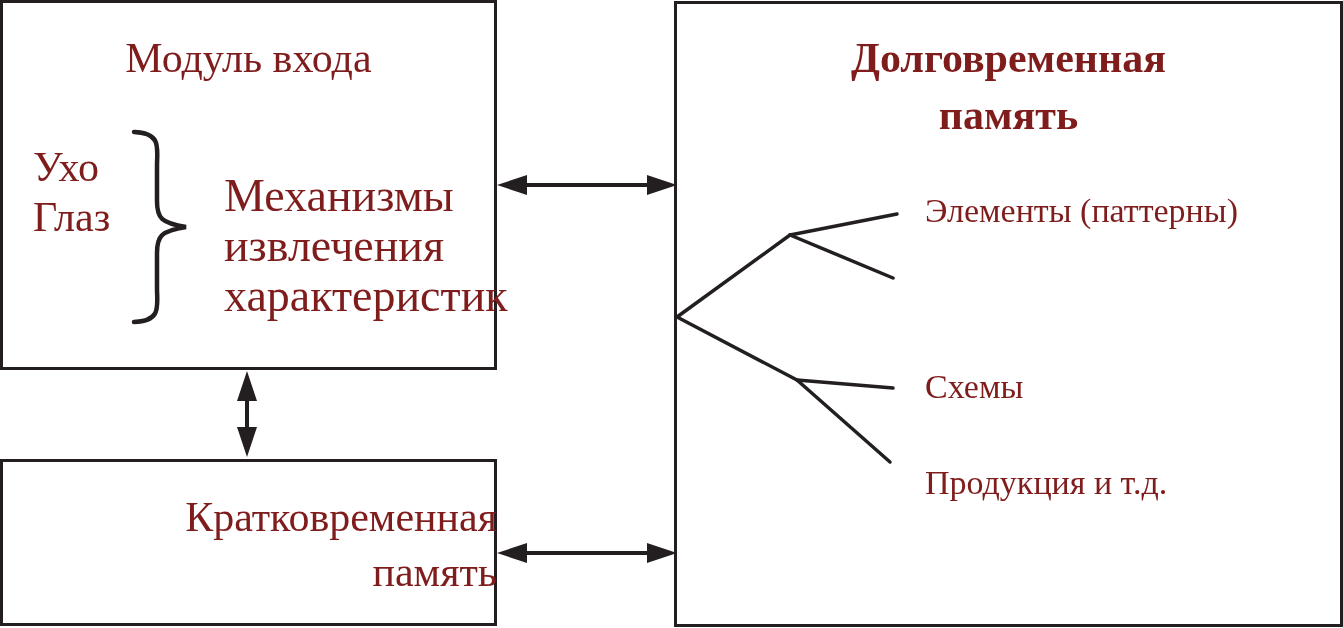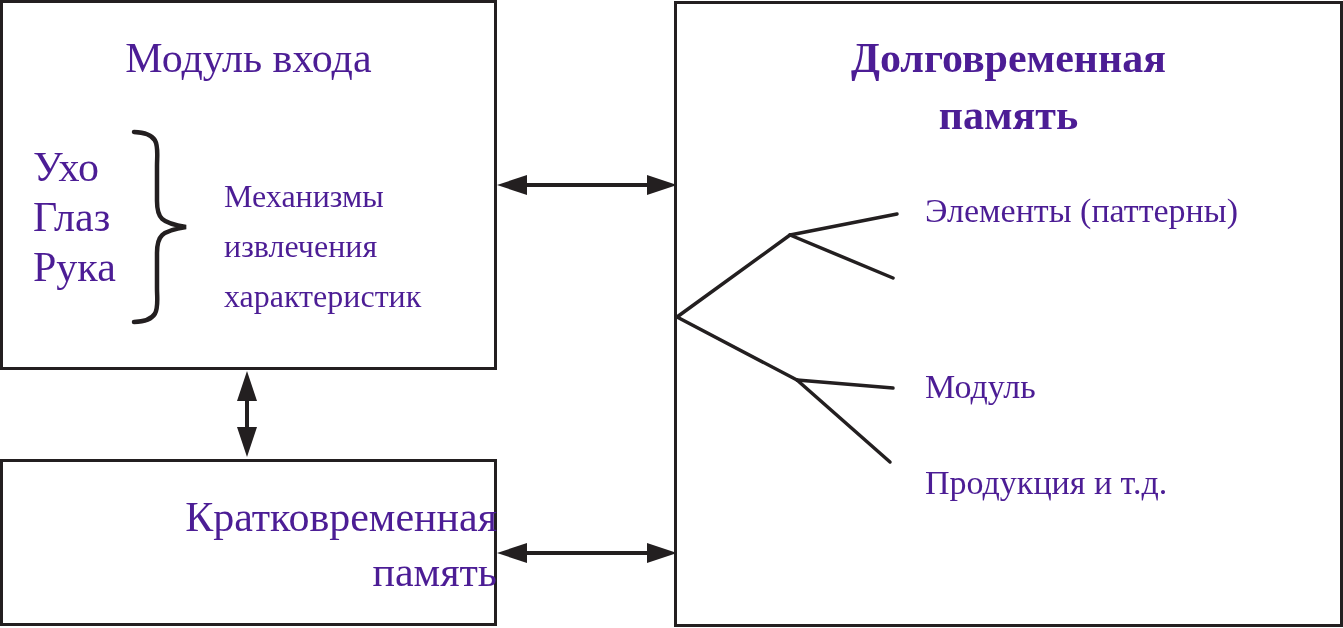--- a/index.html
+++ b/index.html
@@ -6,21 +6,21 @@
     margin: 0;
     padding: 0;
     background: #ffffff;
   }
   #stage {
     position: relative;
     width: 1343px;
     height: 628px;
     background: #ffffff;
     font-family: "Liberation Serif", "DejaVu Serif", serif;
-    color: #4c1d95;
+    color: #7f1d1d;
     overflow: hidden;
   }
   .box {
     position: absolute;
     border: 3px solid #231f20;
     box-sizing: border-box;
     background: #ffffff;
   }
   #box-input { left: 0;   top: 0;   width: 497px; height: 370px; }
   #box-stm   { left: 0;   top: 459px; width: 497px; height: 167px; }
@@ -45,21 +45,21 @@
   #stm-title     { left: 0;   top: 490px; width: 497px; line-height: 55px; text-align: right; }
   #ltm-title     { left: 676px; top: 30px; width: 665px; line-height: 57px; font-weight: bold; }
 
   .senses {
     left: 33px; top: 142px;
     font-size: 42px;
     line-height: 50px;
   }
   .mechanisms {
     left: 224px; top: 171px;
-    font-size: 32px;
+    font-size: 46px;
     line-height: 50px;
   }
   .ltm-item {
     left: 925px;
     font-size: 34px;
     line-height: 38px;
   }
   #ltm-item-0 { top: 192px; }
   #ltm-item-1 { top: 283px; }
   #ltm-item-2 { top: 368px; }
@@ -110,36 +110,35 @@
       <polygon points="247,371 237,401 257,401" stroke="none"></polygon>
       <polygon points="247,457 237,427 257,427" stroke="none"></polygon>
     </g>
   </svg>
 
   <div class="txt title-lg" id="input-title">Модуль входа</div>
 
   <div class="txt senses">
     <div>Ухо</div>
     <div>Глаз</div>
-    <div>Рука</div>
   </div>
 
   <div class="txt mechanisms">
     <div>Механизмы</div>
     <div>извлечения</div>
     <div>характеристик</div>
   </div>
 
   <div class="txt title-lg" id="stm-title">
     <div>Кратковременная</div>
     <div>память</div>
   </div>
 
   <div class="txt title-lg" id="ltm-title">
     <div>Долговременная</div>
     <div>память</div>
   </div>
 
   <div class="txt ltm-item" id="ltm-item-0">Элементы (паттерны)</div>
-  <div class="txt ltm-item" id="ltm-item-2">Модуль</div>
+  <div class="txt ltm-item" id="ltm-item-2">Схемы</div>
   <div class="txt ltm-item" id="ltm-item-3">Продукция и т.д.</div>
 
 </div>
 
 </body></html>

